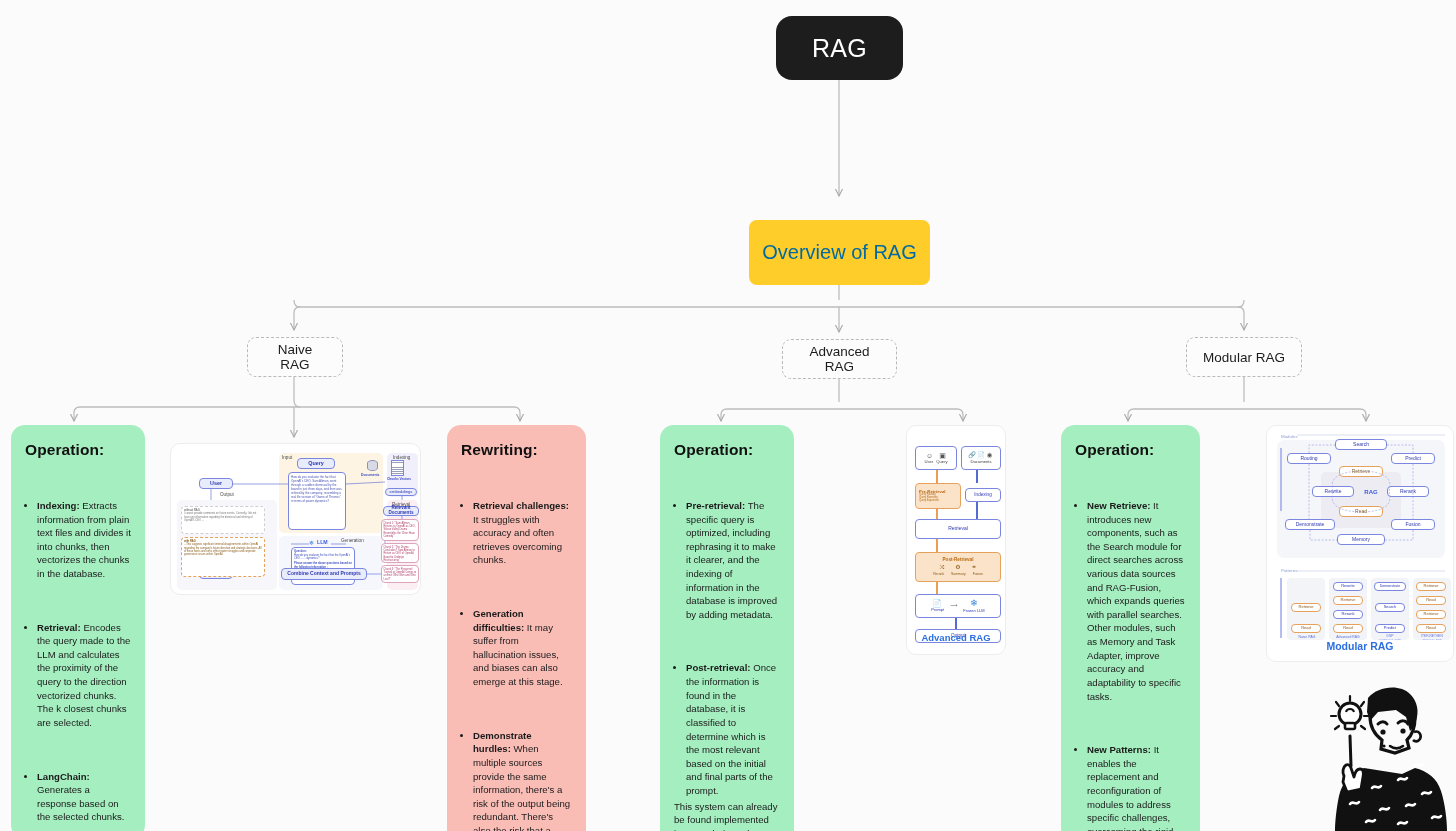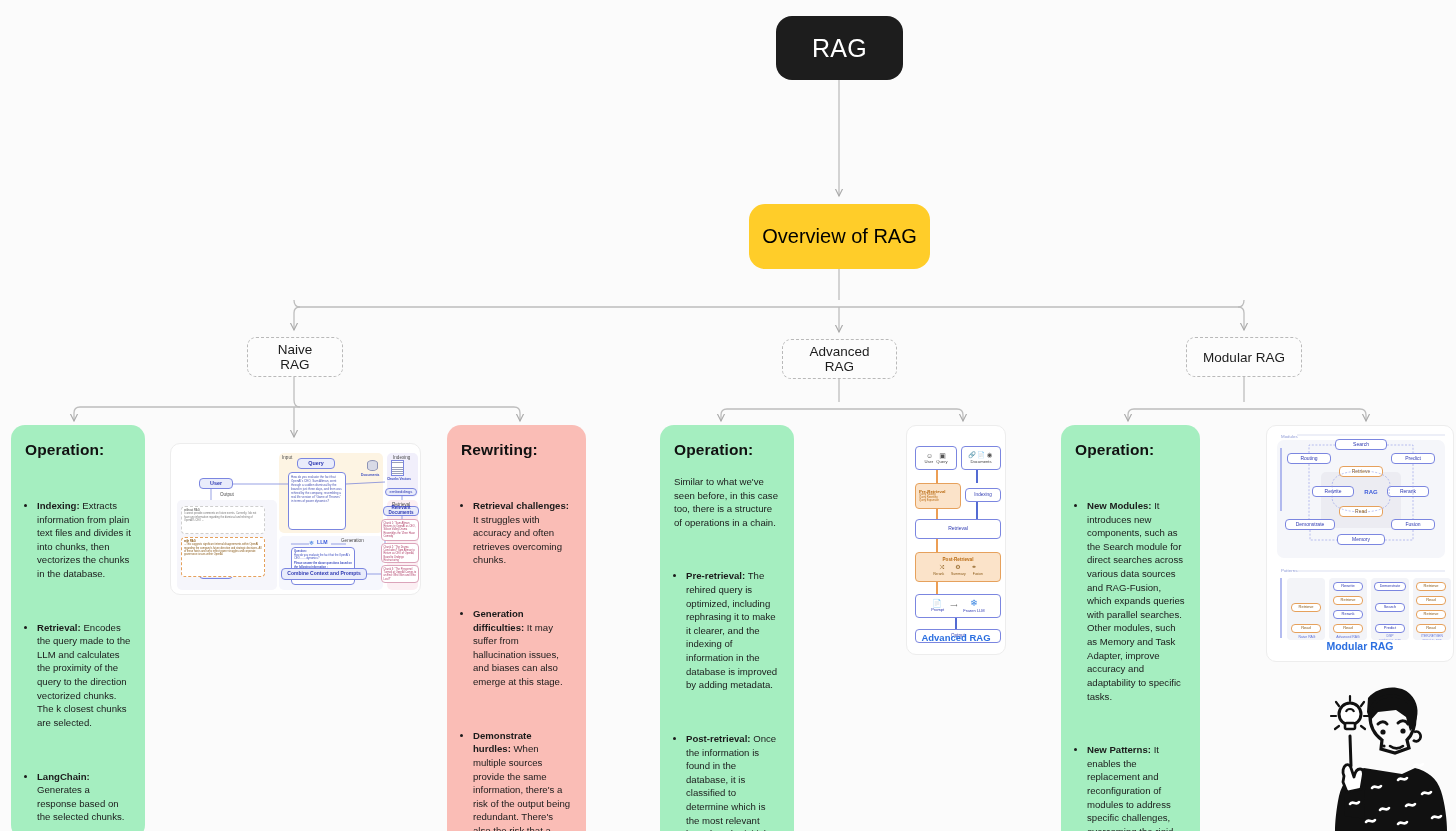--- a/index.html
+++ b/index.html
@@ -16,22 +16,22 @@
 
   
   .node { position:absolute; display:flex; align-items:center; justify-content:center; text-align:center; }
 
   .node-root {
     left:776px; top:16px; width:127px; height:64px;
     background:#1d1d1d; color:#fff; border-radius:16px;
     font-size:25px; letter-spacing:.2px;
   }
   .node-overview {
-    left:749px; top:204px; width:181px; height:65px;
-    background:#ffcd29; color:#000000; border-radius:16px;
+    left:749px; top:220px; width:181px; height:65px;
+    background:#ffcd29; color:#0369a1; border-radius:8px;
     font-size:20px;
   }
   .node-cat {
     height:40px; background:#fcfcfc; color:#1c1c1c;
     border:1.3px dashed #b9b9b9; border-radius:9px;
     font-size:13.5px; padding:0 14px;
   }
   .cat-naive    { left:247px; top:337px; width:96px; }
   .cat-advanced { left:782px; top:339px; width:115px; }
   .cat-modular  { left:1186px; top:337px; width:116px; }
@@ -150,33 +150,32 @@
     <h3>Rewriting:</h3>
     <ul>
       <li><b>Retrieval challenges:</b><span> It struggles with accuracy and often retrieves overcoming chunks.</span></li>
       <li><b>Generation difficulties:</b><span> It may suffer from hallucination issues, and biases can also emerge at this stage.</span></li>
       <li><b>Demonstrate hurdles:</b><span> When multiple sources provide the same information, there's a risk of the output being redundant. There's also the risk that a single query may not be sufficient to find the necessary information in the database, leading the model to version content already stored in the database.</span></li>
     </ul>
   </div>
 
   <div class="card green card-adv-op">
     <h3>Operation:</h3>
-    <p>Similar to what we've seen before, in this case too, there is a structure of operations in a chain.</p>
     <ul>
-      <li><b>Pre-retrieval:</b><span> The rehired query is optimized, including rephrasing it to make it clearer, and the indexing of information in the database is improved by adding metadata.</span></li>
+      <li><b>Pre-retrieval:</b><span> The specific query is optimized, including rephrasing it to make it clearer, and the indexing of information in the database is improved by adding metadata.</span></li>
       <li><b>Post-retrieval:</b><span> Once the information is found in the database, it is classified to determine which is the most relevant based on the initial and final parts of the prompt.</span></li>
     </ul>
     <p style="white-space:pre-line;margin-top:2px;">This system can already be found implemented
 in LangChain and LlamaIndex.</p>
   </div>
 
   <div class="card green card-mod-op">
     <h3>Operation:</h3>
     <ul>
-      <li><b>New Modules:</b><span> It introduces new components, such as the Search module for direct searches across various data sources and RAG-Fusion, which expands queries with parallel searches. Other modules, such as Memory and Task Adapter, improve accuracy and adaptability to specific tasks.</span></li>
+      <li><b>New Retrieve:</b><span> It introduces new components, such as the Search module for direct searches across various data sources and RAG-Fusion, which expands queries with parallel searches. Other modules, such as Memory and Task Adapter, improve accuracy and adaptability to specific tasks.</span></li>
       <li><b>New Patterns:</b><span> It enables the replacement and reconfiguration of modules to address specific challenges, overcoming the rigid structures of traditional RAG. This flexible approach integrates new techniques and facilitates integration with other technologies, such as fine-tuning.</span></li>
     </ul>
   </div>
 
   <div class="frame frame-naive">
     <div class="diag">
 
       <div class="region" style="left:108px;top:9px;width:104px;height:80px;background:#fdf4e3;"></div>
       <div class="region" style="left:216px;top:9px;width:31px;height:44px;background:#f1effb;"></div>
       <div class="region" style="left:216px;top:56px;width:31px;height:90px;background:#fceff3;"></div>

